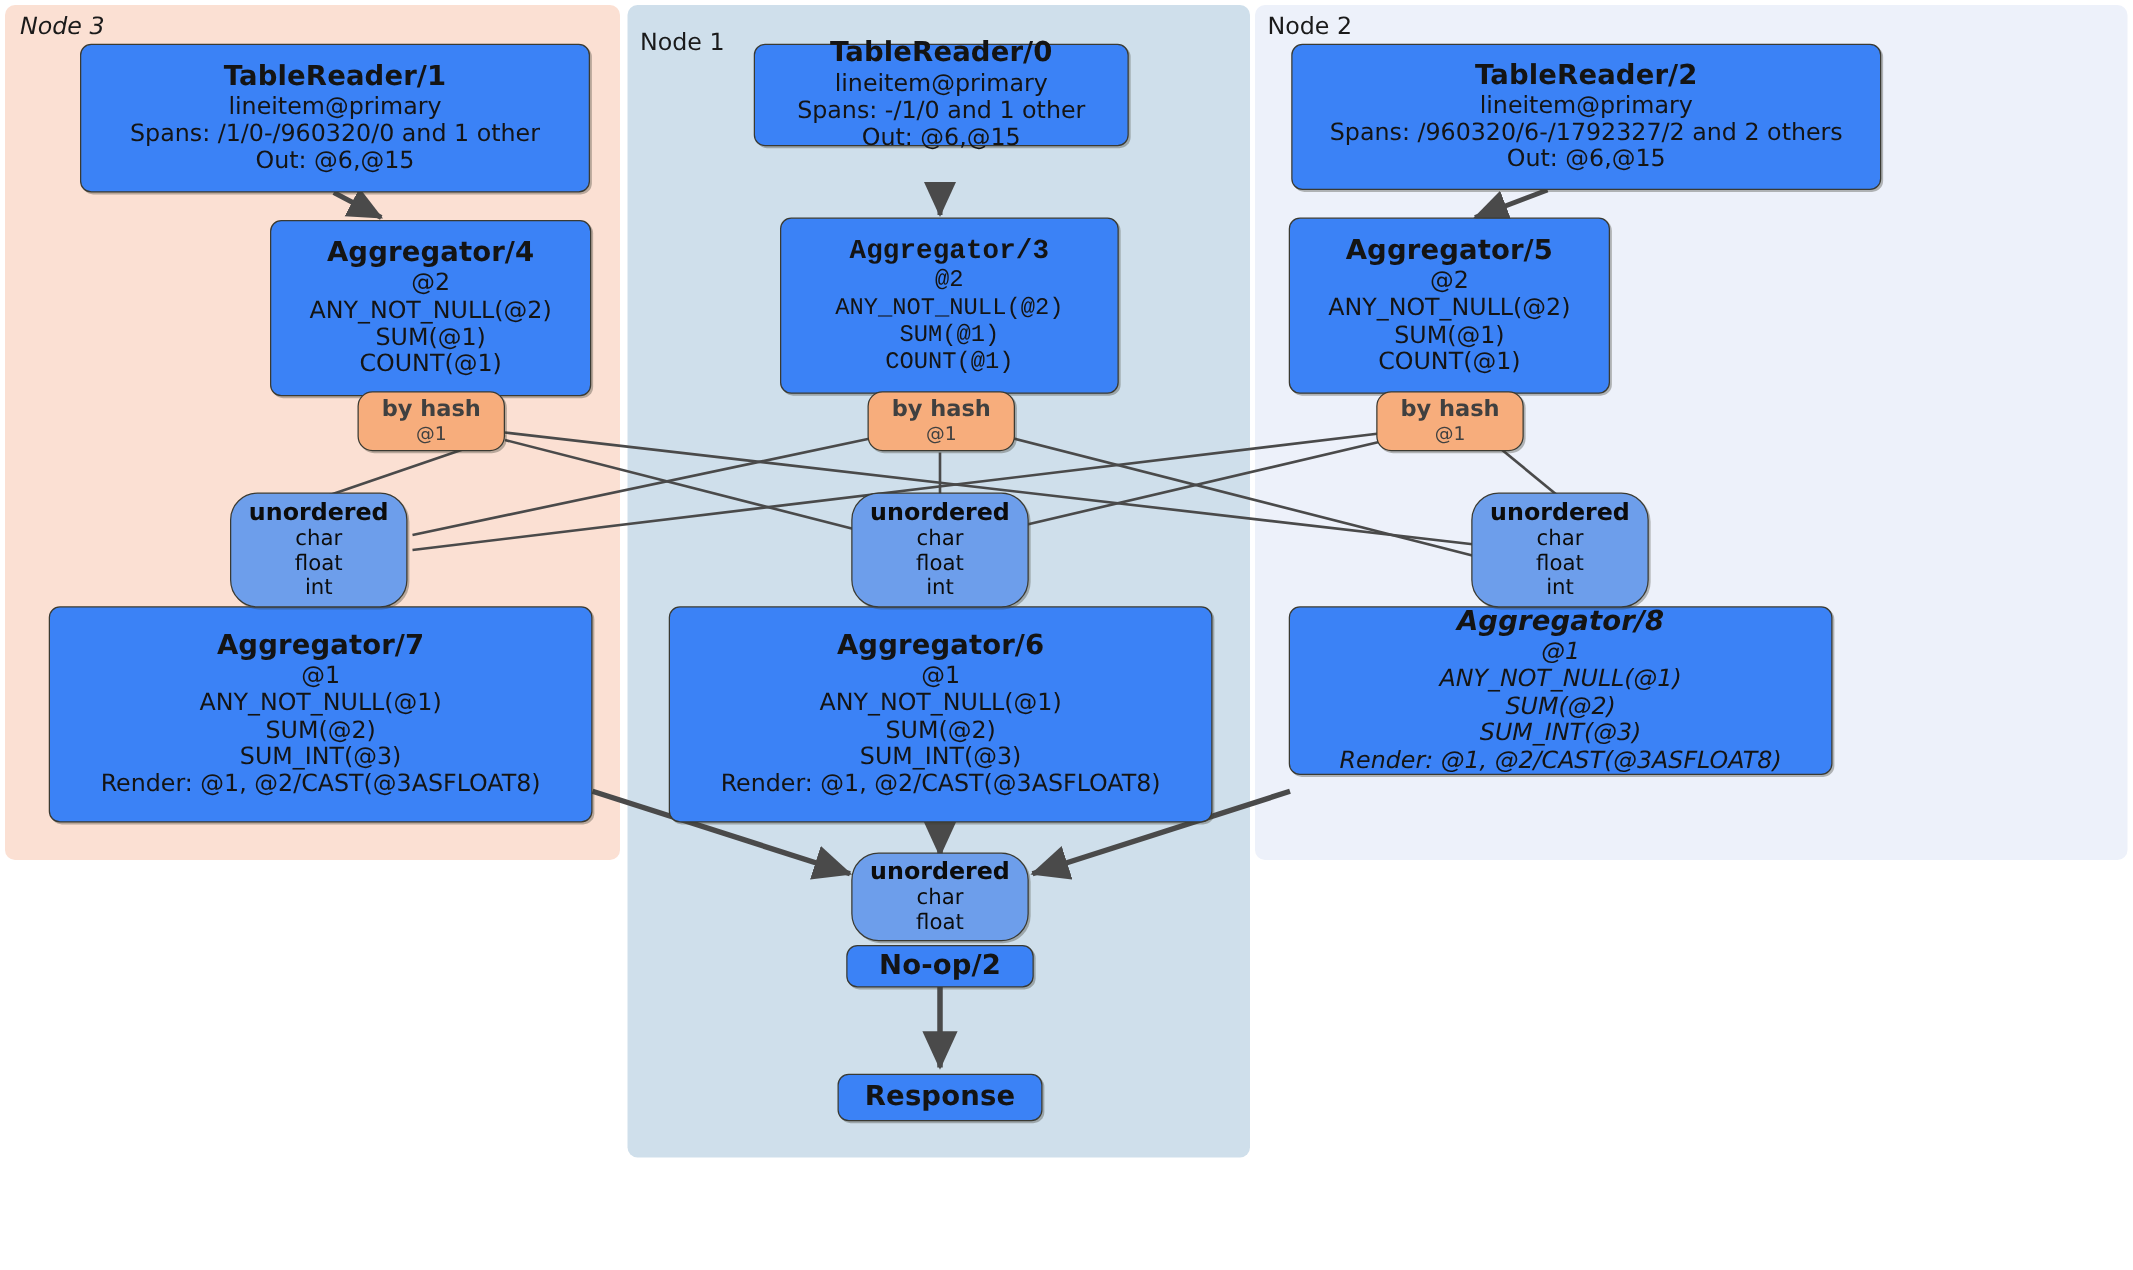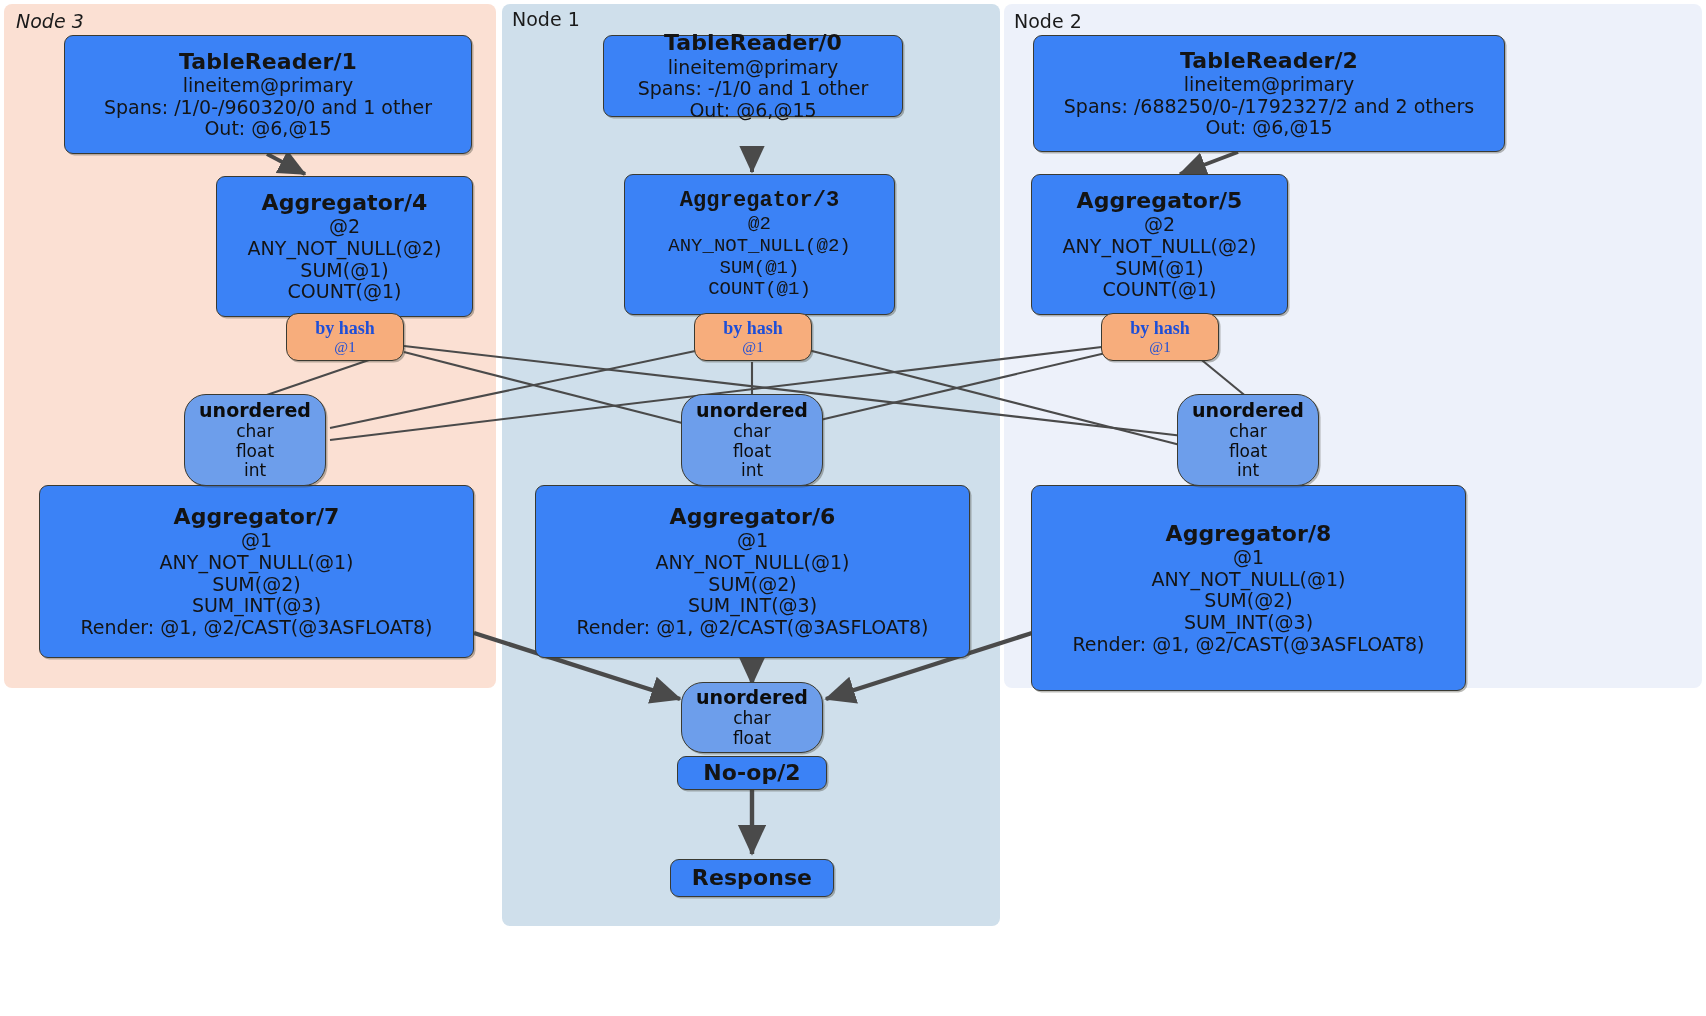--- a/index.html
+++ b/index.html
@@ -30,21 +30,21 @@
     background:#3b82f6;border:1.6px solid #3a3a32;border-radius:9px;
     box-shadow:1.5px 1.5px 0 rgba(60,60,50,.35);
     font-size:19px;color:#141414;padding:4px 10px;
   }
   .proc .ttl{font-weight:bold;font-size:22px;letter-spacing:.1px;margin-bottom:1px;}
   .proc .ln{font-size:19px;white-space:nowrap;}
 
   .router{
     background:#f7ad7c;border:1.6px solid #3a3a32;border-radius:12px;
     box-shadow:1.5px 1.5px 0 rgba(60,60,50,.35);
-    color:#1d4ed8;padding:2px 10px;z-index:6;font-family:Liberation Serif, serif;
+    color:#404040;padding:2px 10px;z-index:6;
   }
   .router .ttl{font-weight:bold;font-size:18px;}
   .router .ln{font-size:15px;}
 
   .sync{
     background:#6d9eeb;border:1.6px solid #3a3a32;border-radius:22px;
     box-shadow:1.5px 1.5px 0 rgba(60,60,50,.35);
     color:#0c0c0c;padding:3px 12px;z-index:6;
   }
   .sync .ttl{font-weight:bold;font-size:19px;margin-bottom:1px;}
@@ -56,21 +56,21 @@
 </head>
 <body>
 
 <div id="stage">
 
   <div class="node-panel" style="left:4px;top:4px;width:492px;height:684px;background:#fbe0d3;"></div>
   <div class="node-panel" style="left:502px;top:4px;width:498px;height:922px;background:#cfdfeb;"></div>
   <div class="node-panel" style="left:1004px;top:4px;width:698px;height:684px;background:#edf1fa;"></div>
 
   <div class="node-label" style="left:16px;top:12px;font-style:italic;">Node 3</div>
-  <div class="node-label" style="left:512px;top:10px;">Node 1</div>
+  <div class="node-label" style="left:512px;top:25px;">Node 1</div>
   <div class="node-label" style="left:1014px;top:12px;">Node 2</div>
 
   <svg class="edges" viewBox="0 0 1706 1016" width="1706" height="1016">
     <defs>
       <marker id="ah" markerWidth="9" markerHeight="9" refX="6.6" refY="3.2" orient="auto" markerUnits="strokeWidth">
         <path d="M0,0 L7,3.2 L0,6.4 z" fill="#4a4a4a"></path>
       </marker>
       <marker id="ahb" markerWidth="8" markerHeight="8" refX="5.6" refY="2.9" orient="auto" markerUnits="strokeWidth">
         <path d="M0,0 L6.2,2.9 L0,5.8 z" fill="#4a4a4a"></path>
       </marker>
@@ -113,21 +113,21 @@
   <div class="box proc zlow" style="left:603px;top:35px;width:300px;height:82px;">
     <div class="ttl">TableReader/0</div>
     <div class="ln">lineitem@primary</div>
     <div class="ln">Spans: -/1/0 and 1 other</div>
     <div class="ln">Out: @6,@15</div>
   </div>
 
   <div class="box proc zlow" style="left:1033px;top:35px;width:472px;height:117px;">
     <div class="ttl">TableReader/2</div>
     <div class="ln">lineitem@primary</div>
-    <div class="ln">Spans: /688250/0-/1792327/2 and 2 others</div>
+    <div class="ln">Spans: /960320/6-/1792327/2 and 2 others</div>
     <div class="ln">Out: @6,@15</div>
   </div>
 
   <div class="box proc zlow" style="left:216px;top:176px;width:257px;height:141px;">
     <div class="ttl">Aggregator/4</div>
     <div class="ln">@2</div>
     <div class="ln">ANY_NOT_NULL(@2)</div>
     <div class="ln">SUM(@1)</div>
     <div class="ln">COUNT(@1)</div>
   </div>
@@ -195,21 +195,21 @@
 
   <div class="box proc zmid" style="left:535px;top:485px;width:435px;height:173px;">
     <div class="ttl">Aggregator/6</div>
     <div class="ln">@1</div>
     <div class="ln">ANY_NOT_NULL(@1)</div>
     <div class="ln">SUM(@2)</div>
     <div class="ln">SUM_INT(@3)</div>
     <div class="ln">Render: @1, @2/CAST(@3ASFLOAT8)</div>
   </div>
 
-  <div class="box proc zmid" style="left:1031px;top:485px;width:435px;height:206px;">
+  <div class="box proc zmid" style="left:1031px;top:485px;width:435px;height:135px;font-style:italic;">
     <div class="ttl">Aggregator/8</div>
     <div class="ln">@1</div>
     <div class="ln">ANY_NOT_NULL(@1)</div>
     <div class="ln">SUM(@2)</div>
     <div class="ln">SUM_INT(@3)</div>
     <div class="ln">Render: @1, @2/CAST(@3ASFLOAT8)</div>
   </div>
 
   <div class="box sync" style="left:681px;top:682px;width:142px;height:71px;">
     <div class="ttl">unordered</div>

